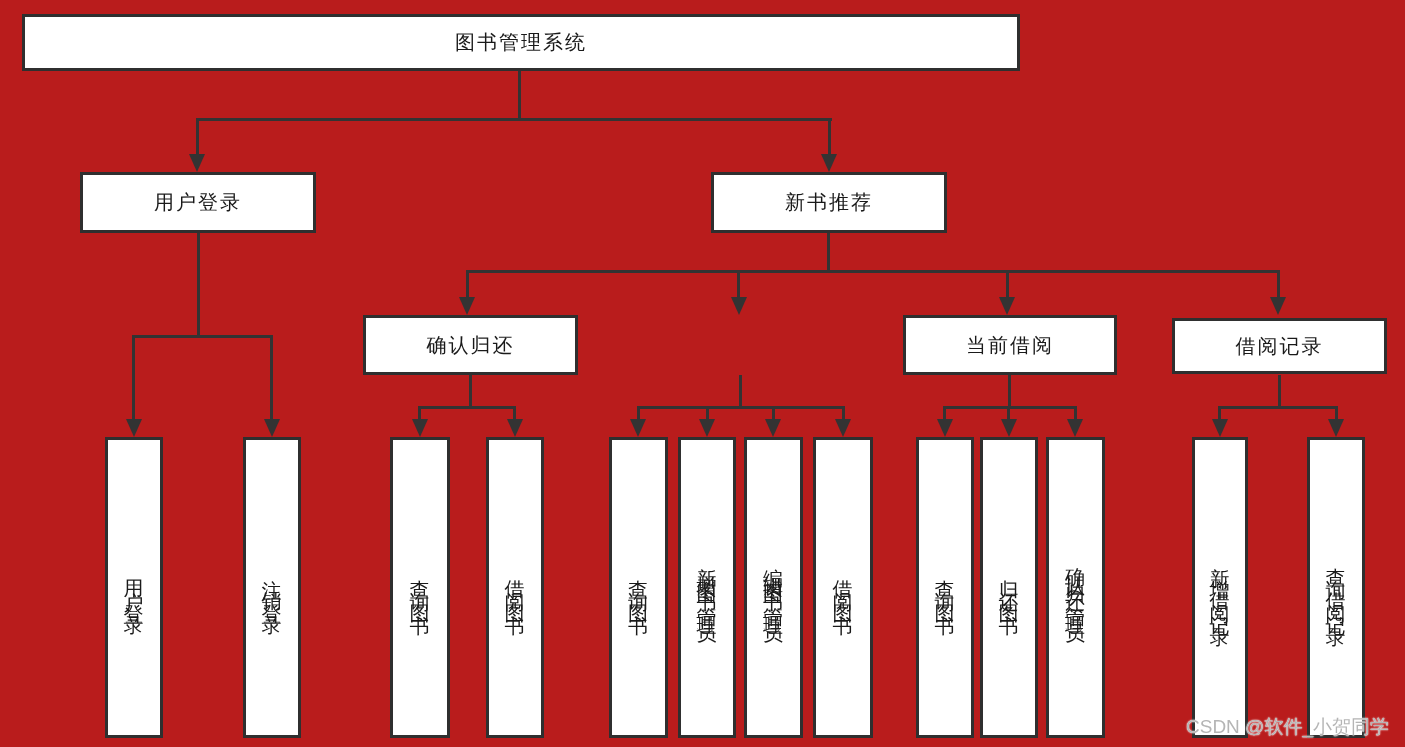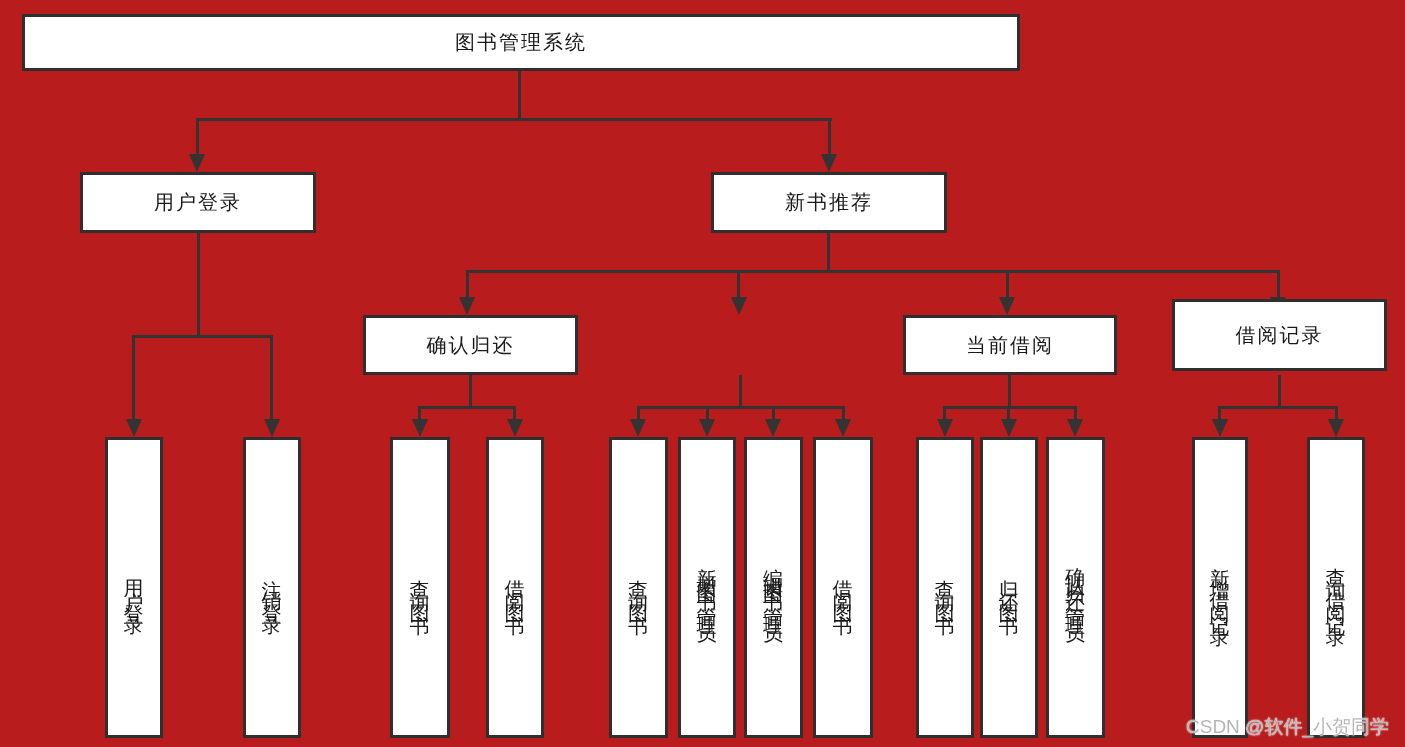--- a/index.html
+++ b/index.html
@@ -131,21 +131,21 @@
   <div class="box" style="left:711px;top:172px;width:236px;height:61px">
     <span class="hlbl">新书推荐</span>
   </div>
 
   <div class="box" style="left:363px;top:315px;width:215px;height:60px">
     <span class="hlbl">确认归还</span>
   </div>
   <div class="box" style="left:903px;top:315px;width:214px;height:60px">
     <span class="hlbl">当前借阅</span>
   </div>
-  <div class="box" style="left:1172px;top:299px;width:215px;height:72px">
+  <div class="box" style="left:1172px;top:318px;width:215px;height:56px">
     <span class="hlbl">借阅记录</span>
   </div>
 
   <div class="box" style="left:105px;top:437px;width:58px;height:301px">
     <span class="vlbl">用户登录</span>
   </div>
   <div class="box" style="left:243px;top:437px;width:58px;height:301px">
     <span class="vlbl">注销登录</span>
   </div>
 

